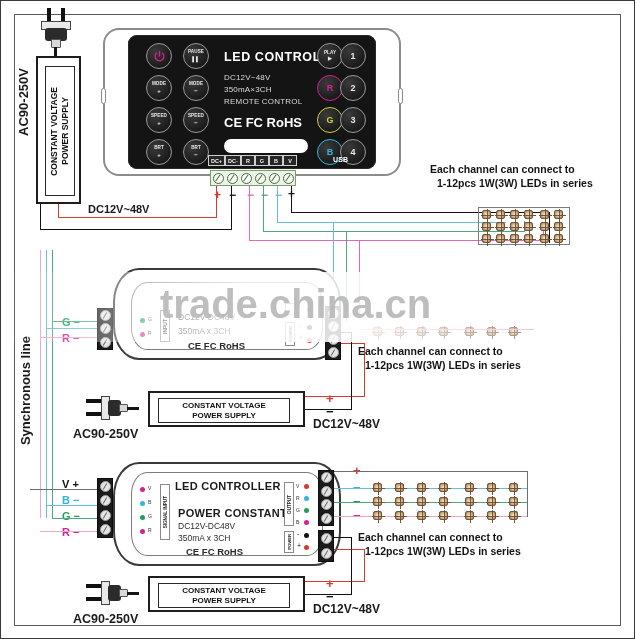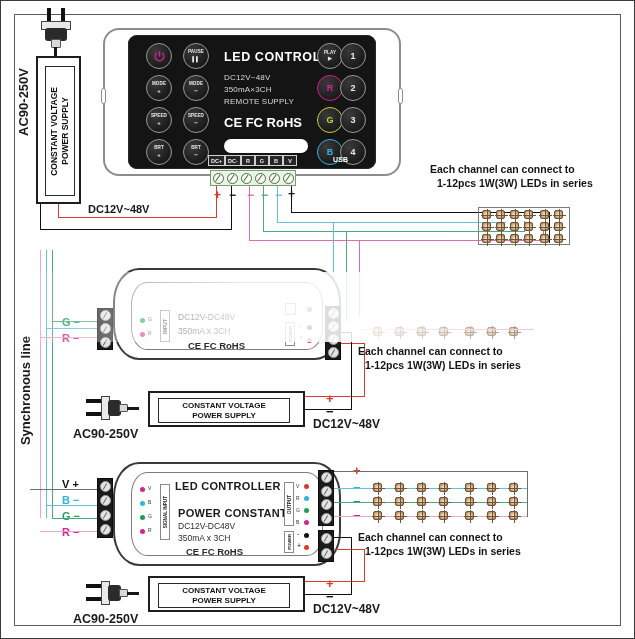--- a/index.html
+++ b/index.html
@@ -213,21 +213,21 @@
       <span style="font-size:6px;margin-top:1px;">+</span>
     </div>
     <div class="btn btn-sm" style="left:55px;top:104px;width:26px;height:26px;">
       <span>BRT</span>
       <span style="font-size:6px;margin-top:1px;">−</span>
     </div>
 
     <div class="abs panel-title" style="left:96px;top:15px;font-size:12.5px;">LED CONTROLLER</div>
     <div class="abs panel-spec" style="left:96px;top:38px;font-size:8px;">DC12V~48V</div>
     <div class="abs panel-spec" style="left:96px;top:50px;font-size:8px;">350mA×3CH</div>
-    <div class="abs panel-spec" style="left:96px;top:62px;font-size:8px;">REMOTE SUPPLY</div>
+    <div class="abs panel-spec" style="left:96px;top:62px;font-size:8px;">REMOTE CONTROL</div>
     <div class="abs cert" style="left:96px;top:80px;font-size:13px;">CE FC RoHS</div>
     <div class="abs ir-window" style="left:96px;top:104px;width:84px;height:14px;"></div>
 
     <div class="btn btn-sm" style="left:189px;top:8px;width:26px;height:26px;">
       <span>PLAY</span>
       <span style="font-size:5px;margin-top:1px;">▶</span>
     </div>
     <div class="btn" style="left:189px;top:40px;width:26px;height:26px;border-color:#d6218f;">
       <span style="color:#d6218f;font-size:9px;">R</span>
     </div>
@@ -550,14 +550,15 @@
       <div class="led" style="left:69px; top:28px;"></div>
     <div class="led" style="left:95px; top:28px;"></div>
       <div class="led" style="left:117px;top:28px;"></div>
     <div class="led" style="left:139px;top:28px;"></div>
   </div>
 
   <div class="abs note" style="left:358px;top:531px;font-size:10.5px;">Each channel can connect to</div>
   <div class="abs note" style="left:365px;top:545px;font-size:10.5px;">1-12pcs 1W(3W) LEDs in series</div>
 
   <div class="wm-blur" style="left:0px;top:272px;width:635px;height:70px;"></div>
+  <div class="wm" style="left:160px;top:282px;font-size:40px;">trade.china.cn</div>
 
 </div>
 
 </body></html>

